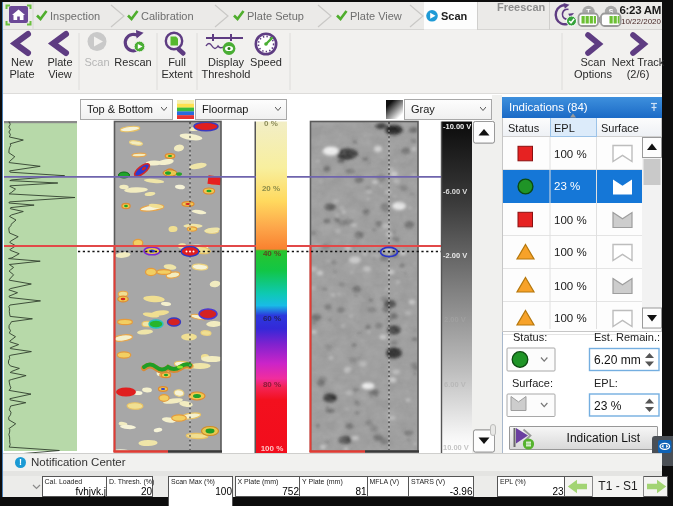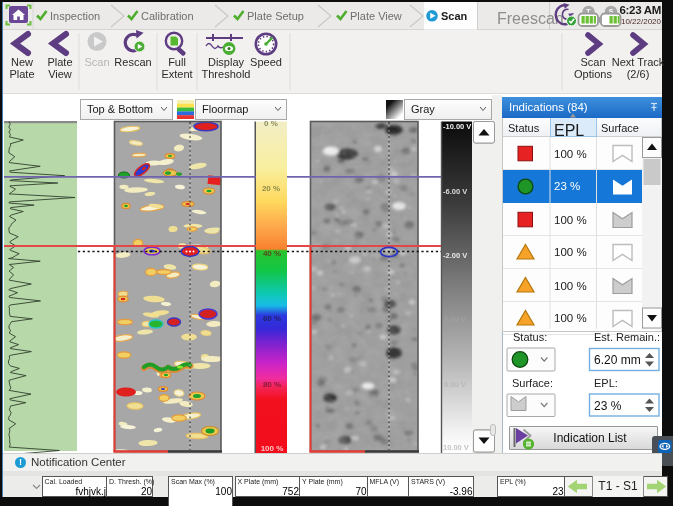--- a/index.html
+++ b/index.html
@@ -47,21 +47,21 @@
 <path d="M337 15.5 L340.5 19 L346.5 11"></path>
 </g>
 <circle cx="432" cy="15.8" r="5.8" fill="#1e9ad6"></circle>
 <path d="M430.2 12.8 L435.5 15.8 L430.2 18.8 Z" fill="#fff"></path>
 </svg>
 <div class="abs" style="left:50px;top:10px;font-size:11px;color:#6e6e6e;font-weight:normal">Inspection</div>
 <div class="abs" style="left:141px;top:10px;font-size:11px;color:#6e6e6e;font-weight:normal">Calibration</div>
 <div class="abs" style="left:247px;top:10px;font-size:11px;color:#6e6e6e;font-weight:normal">Plate Setup</div>
 <div class="abs" style="left:350px;top:10px;font-size:11px;color:#6e6e6e;font-weight:normal">Plate View</div>
 <div class="abs" style="left:441px;top:10px;font-size:11px;color:#1d1d1d;font-weight:bold">Scan</div>
-<div class="abs" style="left:497px;top:10px;font-size:16px;color:#8d8d8d;font-weight:normal">Freescan</div>
+<div class="abs" style="left:497px;top:1px;font-size:11px;color:#8d8d8d;font-weight:bold">Freescan</div>
 <svg class="abs" style="left:552px;top:2px" width="112" height="28" viewBox="0 0 112 28">
 <g stroke="#5e3c82" fill="none">
 <path d="M14.5 3.5 A 9 9.5 0 1 0 20.5 17.5" stroke-width="2.4"></path>
 <path d="M16.5 7.5 A 4.6 5 0 1 0 19.3 14.2" stroke-width="1.7"></path>
 </g>
 <path d="M11.5 1 L17.5 2.8 L12.8 6.8 Z" fill="#5e3c82"></path>
 <path d="M16.2 11.8 L22 11 L18.3 15.8 Z" fill="#5e3c82"></path>
 <circle cx="19.5" cy="19" r="5" fill="#35a23a" stroke="#fff" stroke-width="1"></circle>
 <path d="M17.2 19 L19 20.8 L22.2 16.8" stroke="#fff" stroke-width="1.5" fill="none"></path>
 
@@ -591,21 +591,21 @@
 <g stroke="#cfe2f6" stroke-width="1.2" fill="none">
         <line x1="5" y1="2" x2="5" y2="10"></line>
         <line x1="2" y1="2.5" x2="8" y2="2.5"></line>
         <line x1="2.5" y1="6.5" x2="7.5" y2="6.5"></line>
       </g>
     </svg>
 <div class="abs" style="left:502px;top:117.5px;width:160px;height:214px;background:#fdfdfd;border:1px solid #c6c6c6"></div>
 <div class="abs" style="left:503px;top:118px;width:158px;height:19px;background:linear-gradient(#fcfcfc,#eef1f5);border-bottom:1px solid #d0d0d0"></div>
 <div class="abs" style="left:550px;top:118px;width:46.5px;height:19px;background:#dcebfa;border:1px solid #9cc3e8;border-top:none"></div>
 <div class="abs" style="left:508px;top:122px;font-size:11px;color:#1a1a1a">Status</div>
-<div class="abs" style="left:554px;top:122px;font-size:16px;color:#1a1a1a">EPL</div>
+<div class="abs" style="left:554px;top:122px;font-size:11px;color:#1a1a1a">EPL</div>
 <svg class="abs" style="left:569px;top:113px" width="8" height="5" viewBox="0 0 8 5">
       <path d="M1 4.5 L4 0.5 L7 4.5 Z" fill="#9a9a9a"></path>
     </svg>
 <div class="abs" style="left:601px;top:122px;font-size:11px;color:#1a1a1a">Surface</div>
 <div class="abs" style="left:503px;top:169px;width:139px;height:1px;background:#e4e4e4"></div>
 <div class="abs" style="left:554px;top:148px;font-size:11.5px;color:#1a1a1a">100 %</div>
 <div class="abs" style="left:503px;top:170px;width:139px;height:33px;background:#1577d7"></div>
 <div class="abs" style="left:554px;top:180px;font-size:11.5px;color:#fff">23 %</div>
 <div class="abs" style="left:503px;top:235px;width:139px;height:1px;background:#e4e4e4"></div>
 <div class="abs" style="left:554px;top:214px;font-size:11.5px;color:#1a1a1a">100 %</div>
@@ -664,21 +664,21 @@
 <line x1="3.5" y1="1" x2="3.5" y2="20" stroke="#6a6a6a" stroke-width="2"></line>
 <path d="M5 1 L17 8.5 L5 16.5 Z" fill="#6b3fa0"></path>
 <path d="M12.5 2.5 L19.5 8.5 L12.5 15" stroke="#9a9a9a" stroke-width="1.8" fill="none"></path>
 <circle cx="17.5" cy="17" r="5.6" fill="#56b32e"></circle>
 <g stroke="#fff" stroke-width="1.1">
         <line x1="15" y1="15.2" x2="20" y2="15.2"></line>
         <line x1="15" y1="17" x2="20" y2="17"></line>
         <line x1="15" y1="18.8" x2="20" y2="18.8"></line>
       </g>
 </svg>
-<div class="abs" style="left:540px;top:431px;width:100px;text-align:center;font-size:12px;color:#111">Indication List</div>
+<div class="abs" style="left:540px;top:431px;width:100px;text-align:right;font-size:12px;color:#111">Indication List</div>
 <svg class="abs" style="left:651px;top:435px" width="22" height="34" viewBox="0 0 22 34">
 <path d="M4 1 Q1 1 1 4 L1 20 L12 31 L22 31 L22 1 Z" fill="#4a4f55"></path>
 <rect x="7" y="5" width="13.5" height="13" rx="2" fill="#0e62b5"></rect>
 <ellipse cx="13.8" cy="11.3" rx="4.8" ry="3" fill="none" stroke="#fff" stroke-width="1.3"></ellipse>
 <path d="M10.3 11.3 l2.2 -1.7 v3.4 Z" fill="#fff"></path>
       <path d="M17.3 11.3 l-2.2 -1.7 v3.4 Z" fill="#fff"></path>
 </svg>
 <div class="abs" style="left:3px;top:453px;width:659px;height:18px;background:#f1f1ef;border-top:1px solid #cfcfcd"></div>
 <div class="abs" style="left:15px;top:456.5px;width:11px;height:11px;border-radius:50%;background:#1b9ad4;color:#fff;font-size:9px;font-weight:bold;text-align:center;line-height:11px">!</div>
 <div class="abs" style="left:31px;top:456px;font-size:11.5px;color:#333">Notification Center</div>
@@ -698,21 +698,21 @@
 <div class="cell" style="left:168px;top:475.5px;width:65.0px;height:33px">
       <div class="cellh">Scan Max (%)</div>
       <div class="cellv">100</div>
     </div>
 <div class="cell" style="left:234.5px;top:475.5px;width:65.5px;height:21.5px">
       <div class="cellh">X Plate (mm)</div>
       <div class="cellv">752</div>
     </div>
 <div class="cell" style="left:299px;top:475.5px;width:68.5px;height:21.5px">
       <div class="cellh">Y Plate (mm)</div>
-      <div class="cellv">70</div>
+      <div class="cellv">81</div>
     </div>
 <div class="cell" style="left:366.5px;top:475.5px;width:67.0px;height:21.5px">
       <div class="cellh">MFLA (V)</div>
       <div class="cellv">8.36</div>
     </div>
 <div class="cell" style="left:408px;top:475.5px;width:65.5px;height:21.5px">
       <div class="cellh">STARS (V)</div>
       <div class="cellv">-3.96</div>
     </div>
 <div class="cell" style="left:497px;top:475.5px;width:67.5px;height:21.5px">

